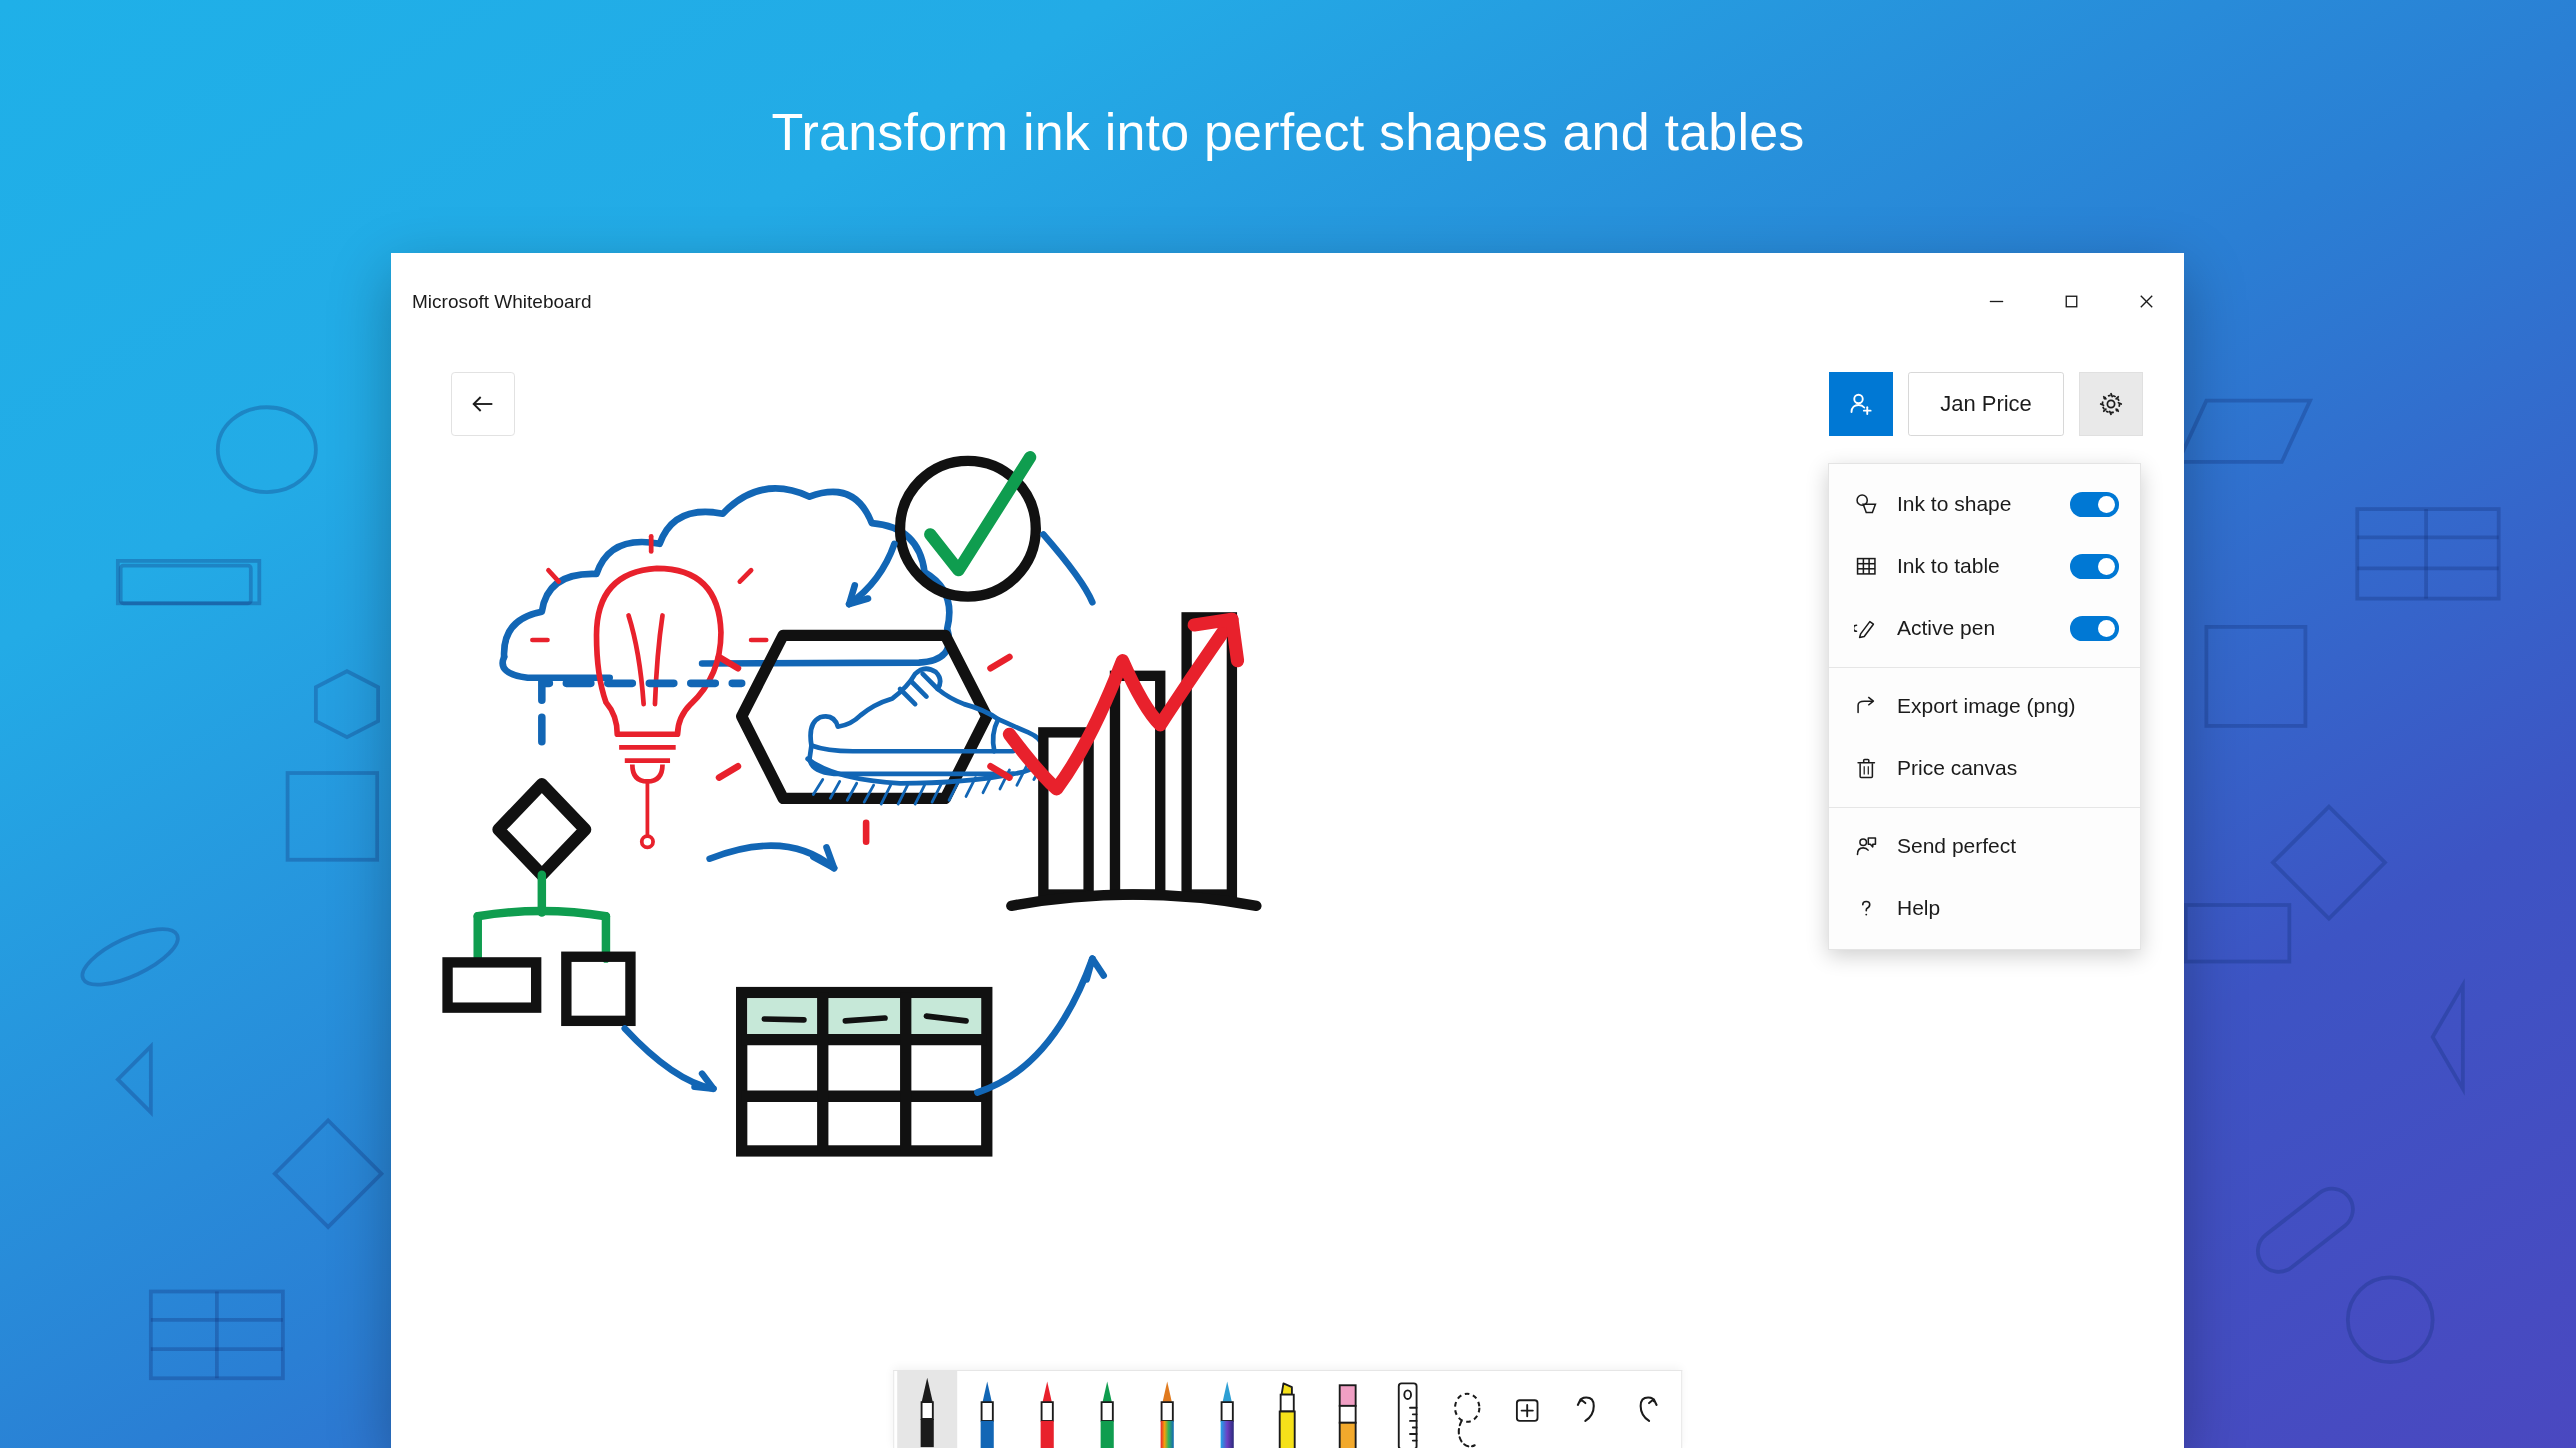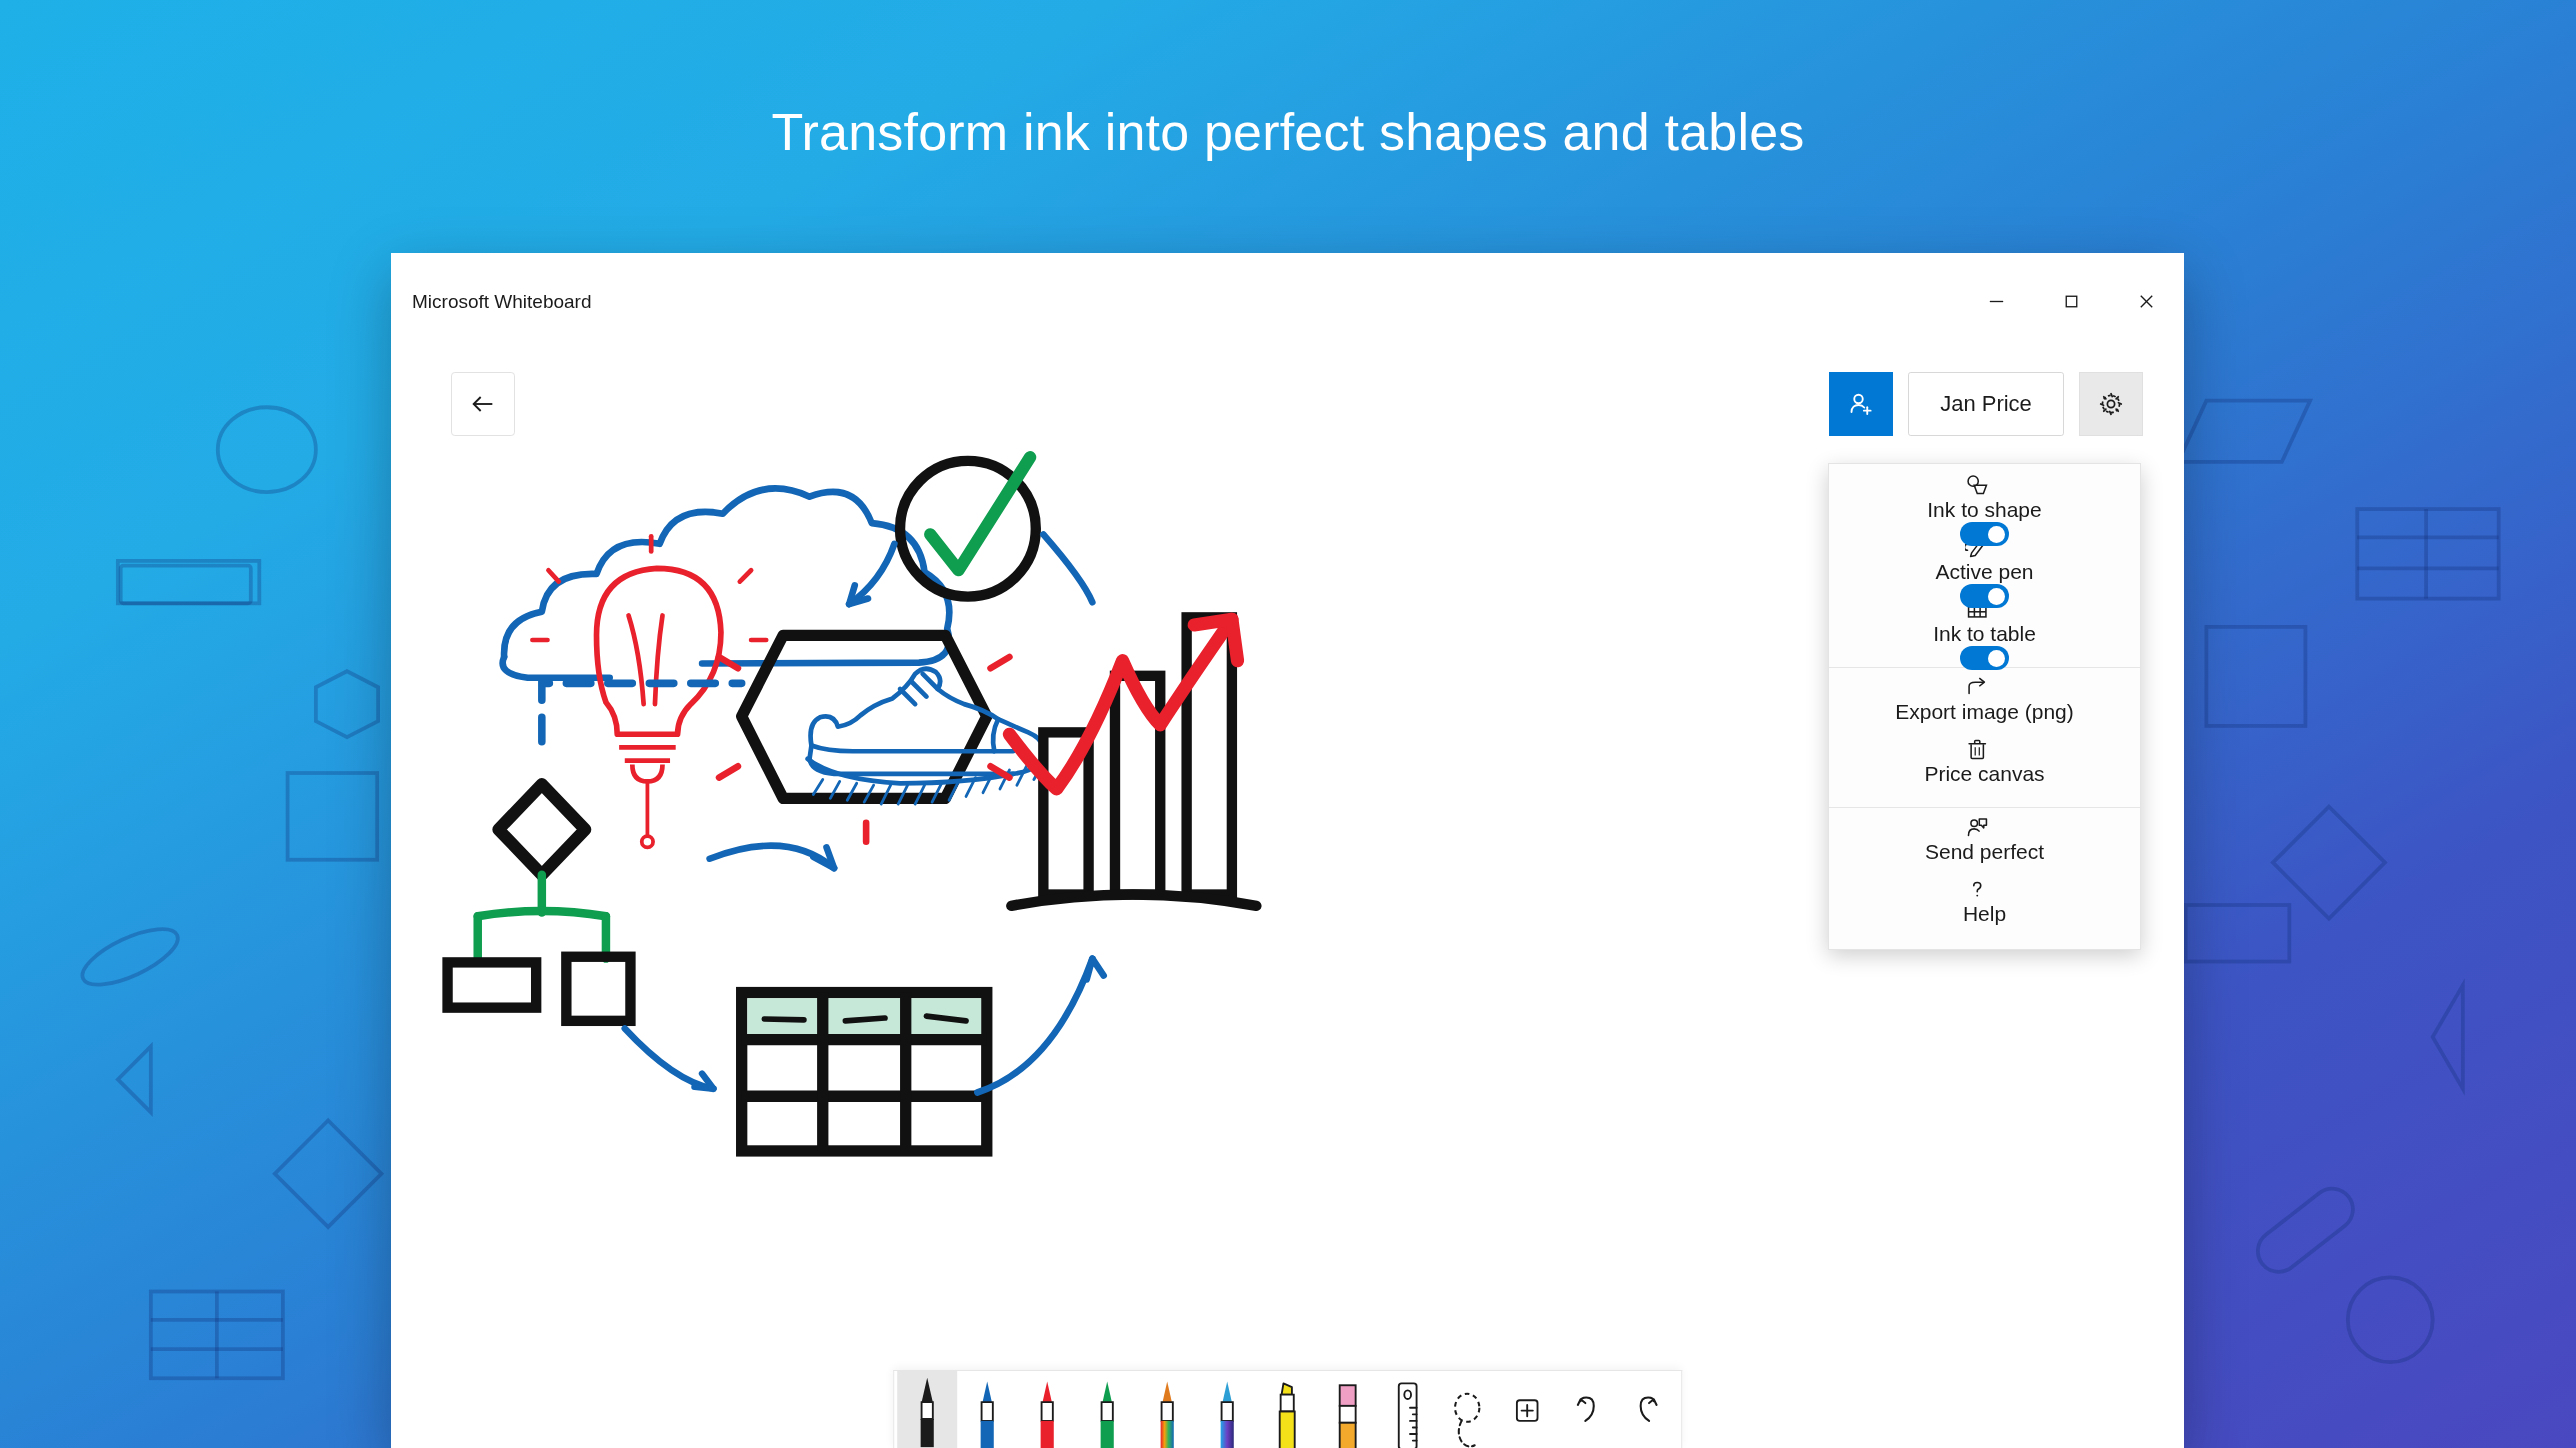--- a/index.html
+++ b/index.html
@@ -73,21 +73,21 @@
   
   .flyout {
     position:absolute; right:43px; top:155px;
     width:313px; background:#fdfdfd;
     border:0.9px solid #e4e4e4;
     box-shadow:0 5.7px 21px rgba(0,0,0,.20);
     padding:9.4px 0;
   }
   .flyout-item {
     display:flex; align-items:center; height:62px; padding:0 21px;
-    font-size:21px; color:#1b1b1b; cursor:pointer;flex-direction:column;
+    font-size:21px; color:#1b1b1b; cursor:pointer;
   }
   .flyout-item .ficon {
     width:32px; min-width:32px; display:flex; align-items:center; justify-content:center;
     margin-right:15px; color:#1b1b1b;
   }
   .flyout-item .flabel { flex:1; }
   .flyout-sep { height:0.9px; background:#e6e6e6; margin:7.5px 0; }
   .toggle {
     width:49px; height:24.5px; border-radius:12.3px; background:#0078d4;
     position:relative; flex:0 0 auto;
@@ -343,41 +343,41 @@
         </span>
         <span class="flabel">Ink to shape</span>
         <span class="toggle">
             <span class="knob"></span>
           </span>
       </div>
 
       <div class="flyout-item">
         <span class="ficon">
           <svg width="24.5" height="24.5" viewBox="0 0 24 24">
-            <path d="M6.5 17.5 L15.5 5.5 L19 8 L10 20 L5.5 21 Z" fill="none" stroke="#1b1b1b" stroke-width="1.5" stroke-linejoin="round"></path>
-            <path d="M2.5 9 A3 3 0 1 0 2.5 15" fill="none" stroke="#1b1b1b" stroke-width="1.5" stroke-linecap="round"></path>
-          </svg>
-        </span>
-        <span class="flabel">Active pen</span>
-        <span class="toggle">
-            <span class="knob"></span>
-          </span>
-      </div>
-
-      <div class="flyout-item">
-        <span class="ficon">
-          <svg width="24.5" height="24.5" viewBox="0 0 24 24">
             <rect x="3.5" y="4.5" width="17" height="15" fill="none" stroke="#1b1b1b" stroke-width="1.5"></rect>
             <line x1="3.5" y1="9.5" x2="20.5" y2="9.5" stroke="#1b1b1b" stroke-width="1.5"></line>
             <line x1="3.5" y1="14.5" x2="20.5" y2="14.5" stroke="#1b1b1b" stroke-width="1.5"></line>
             <line x1="9.2" y1="4.5" x2="9.2" y2="19.5" stroke="#1b1b1b" stroke-width="1.5"></line>
             <line x1="14.8" y1="4.5" x2="14.8" y2="19.5" stroke="#1b1b1b" stroke-width="1.5"></line>
           </svg>
         </span>
         <span class="flabel">Ink to table</span>
+        <span class="toggle">
+            <span class="knob"></span>
+          </span>
+      </div>
+
+      <div class="flyout-item">
+        <span class="ficon">
+          <svg width="24.5" height="24.5" viewBox="0 0 24 24">
+            <path d="M6.5 17.5 L15.5 5.5 L19 8 L10 20 L5.5 21 Z" fill="none" stroke="#1b1b1b" stroke-width="1.5" stroke-linejoin="round"></path>
+            <path d="M2.5 9 A3 3 0 1 0 2.5 15" fill="none" stroke="#1b1b1b" stroke-width="1.5" stroke-linecap="round"></path>
+          </svg>
+        </span>
+        <span class="flabel">Active pen</span>
         <span class="toggle">
             <span class="knob"></span>
           </span>
       </div>
 
       <div class="flyout-sep"></div>
 
       <div class="flyout-item">
         <span class="ficon">
           <svg width="24.5" height="24.5" viewBox="0 0 24 24">

